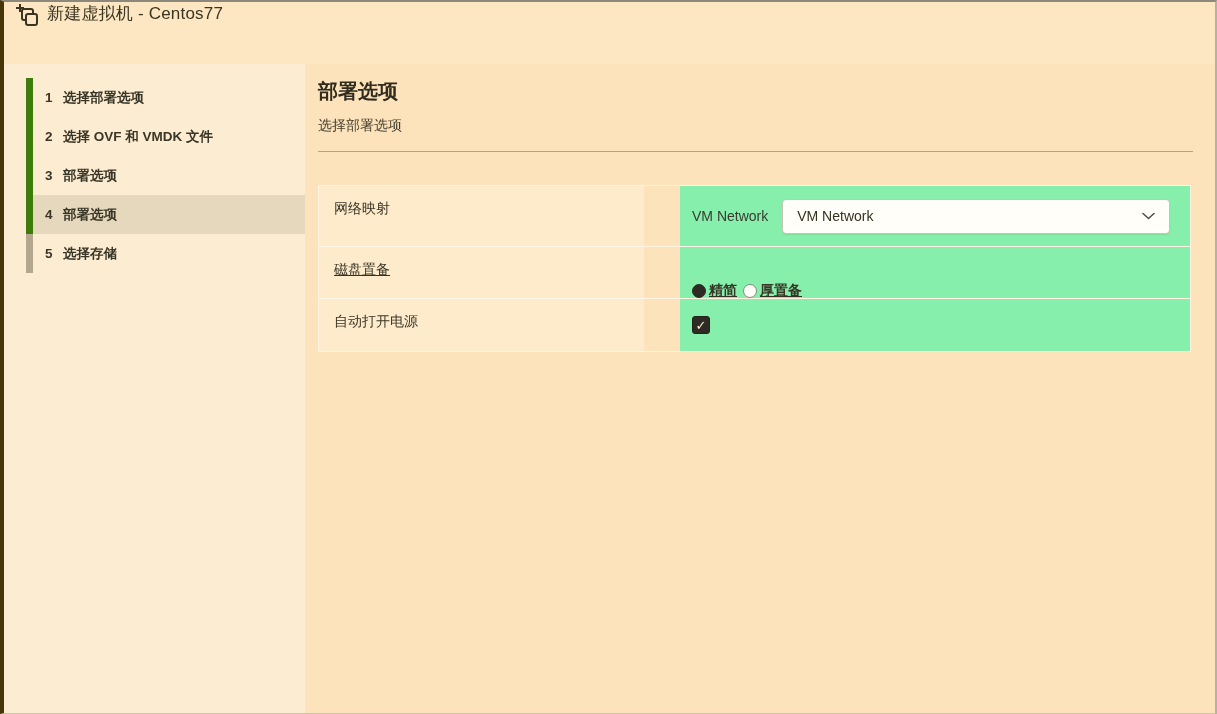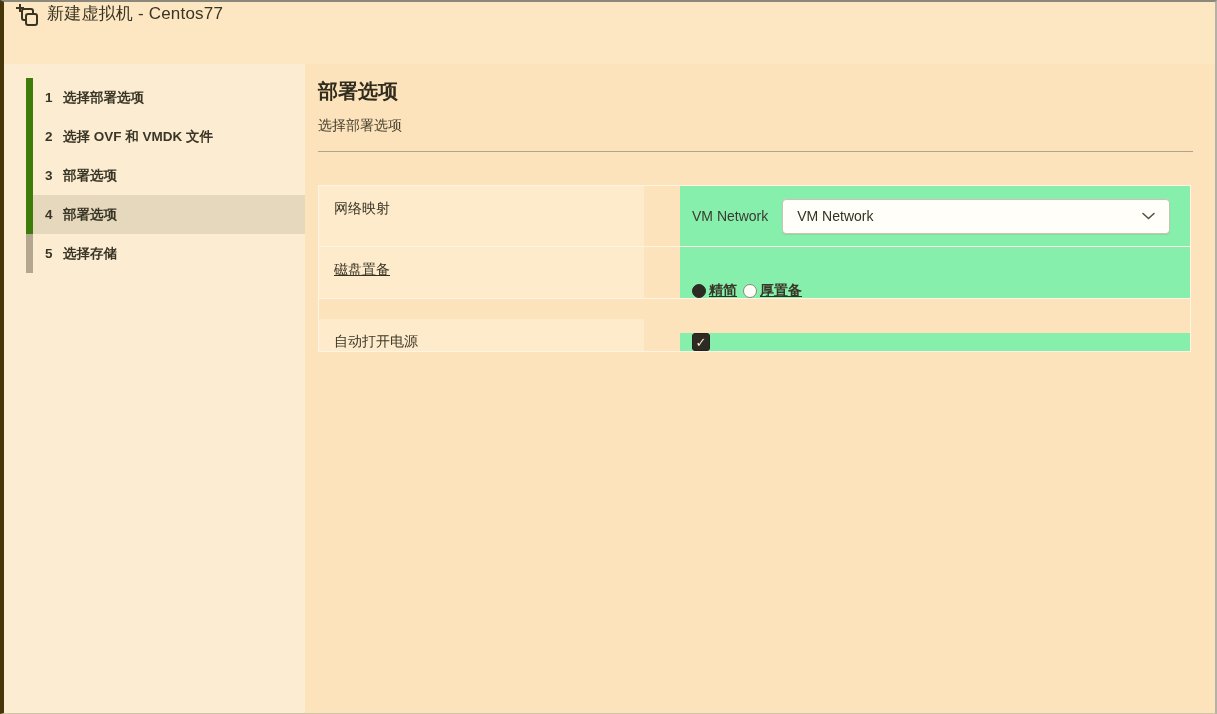--- a/index.html
+++ b/index.html
@@ -65,21 +65,21 @@
   
   .form-table {
     margin-top:33px; margin-right:24px;
     border:1px solid rgba(255,255,255,.6);
   }
   .form-row {
     display:flex;
     border-bottom:1px solid rgba(255,255,255,.6);
     gap:36px;
   }
-  .form-row:last-child { border-bottom:none;align-items:flex-end; }
+  .form-row:last-child { border-bottom:none; }
   .cell-label {
     width:325px; flex:0 0 auto;
     background:#fdebcb;
     padding:14px 0 0 15px;
     font-size:14px; color:#3a3627;
   }
   .cell-value {
     flex:1;
     background:#86efac;
     display:flex; align-items:center;

